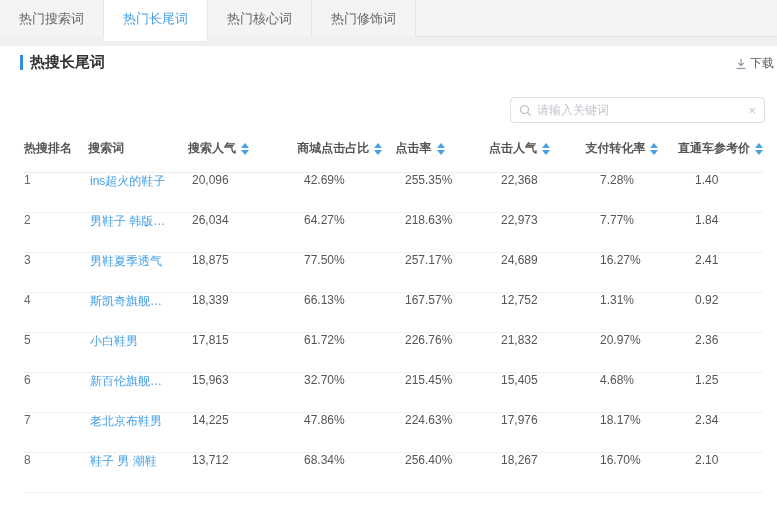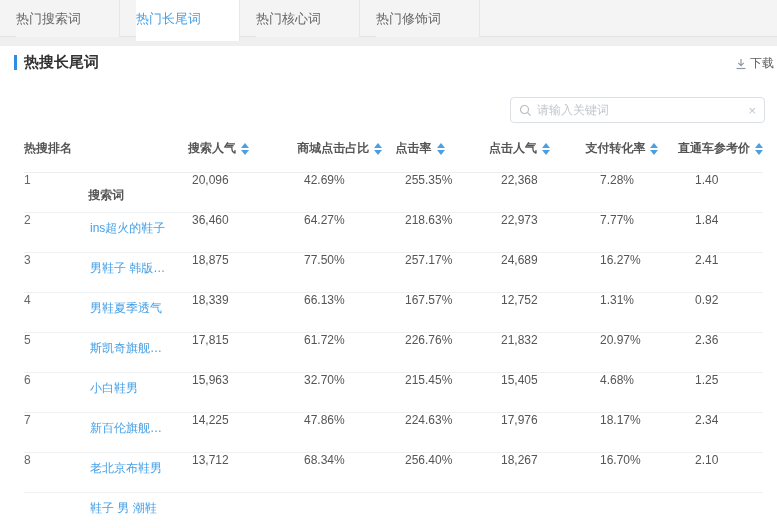--- a/index.html
+++ b/index.html
@@ -13,41 +13,40 @@
   
   .tabbar {
     position:absolute; top:0; left:0; width:777px; height:37px;
     background:#f4f4f5;
     border-bottom:1px solid #e3e3e4;
     display:flex;
     z-index:2;
   }
   .tab {
     width:104px; height:37px; line-height:37px;
-    text-align:left; font-size:13px; color:#666;
+    text-align:center; font-size:13px; color:#666;
     border-right:1px solid #e7e7e8;
     cursor:pointer;
     background:#f4f4f5;
-    margin-left:16px;
   }
   .tab.active {
     background:#ffffff;
     color:#459fe6;
     height:41px;
     border-bottom:none;
   }
   
   .panel {
     position:absolute; top:46px; left:0; width:777px; height:482px;
     background:#ffffff;
   }
   
   .section-head { position:relative; height:30px; }
   .section-title {
-    position:absolute; left:14px; top:7px;
+    position:absolute; left:20px; top:7px;
     display:flex; align-items:center;
   }
   .title-bar {
     width:3px; height:15px; background:#2f8ee0; margin-right:7px;
   }
   .title-text { font-size:15px; font-weight:bold; color:#333; }
   .download {
     position:absolute; left:735px; top:9px; width:60px;
     display:flex; align-items:center;
     font-size:12px; color:#595959; cursor:pointer; white-space:nowrap;
@@ -69,21 +68,21 @@
   
   .table { position:absolute; left:0; top:94px; width:777px; }
   .trow, .thead {
     display:flex; align-items:flex-start;
     margin:0 14px 0 24px;
     border-bottom:1px solid #f0f1f2;
   }
   .thead { height:33px; border-bottom:1px solid #eceeef; }
   .trow { height:40px; }
   .c0 { width:66px; }
-  .c1 { width:85px;margin-top:47px; }
+  .c1 { width:85px; }
   .c2 { width:112px;margin-left:17px; }
   .c3 { width:101px; }
   .c4 { width:96px; }
   .c5 { width:99px; }
   .c6 { width:95px; }
   .c7 { flex:1; }
   .hcell { font-size:12px; font-weight:bold; color:#555; white-space:nowrap; display:flex; align-items:center; }
   .sorter { display:inline-flex; flex-direction:column; margin-left:5px; cursor:pointer; }
   .sorter .up    { width:0; height:0; border-left:4px solid transparent; border-right:4px solid transparent; border-bottom:5px solid #4aa0e0; margin-bottom:2px; }
   .sorter .down  { width:0; height:0; border-left:4px solid transparent; border-right:4px solid transparent; border-top:5px solid #4aa0e0; }
@@ -184,21 +183,21 @@
           <div class="cell c2">20,096</div>
           <div class="cell c3">42.69%</div>
           <div class="cell c4">255.35%</div>
           <div class="cell c5">22,368</div>
           <div class="cell c6">7.28%</div>
           <div class="cell c7">1.40</div>
         </div>
         <div class="trow">
           <div class="cell c0 rank">2</div>
           <div class="cell c1 kw">男鞋子 韩版 潮流 英...</div>
-          <div class="cell c2">36,460</div>
+          <div class="cell c2">26,034</div>
           <div class="cell c3">64.27%</div>
           <div class="cell c4">218.63%</div>
           <div class="cell c5">22,973</div>
           <div class="cell c6">7.77%</div>
           <div class="cell c7">1.84</div>
         </div>
         <div class="trow">
           <div class="cell c0 rank">3</div>
           <div class="cell c1 kw">男鞋夏季透气</div>
           <div class="cell c2">18,875</div>

